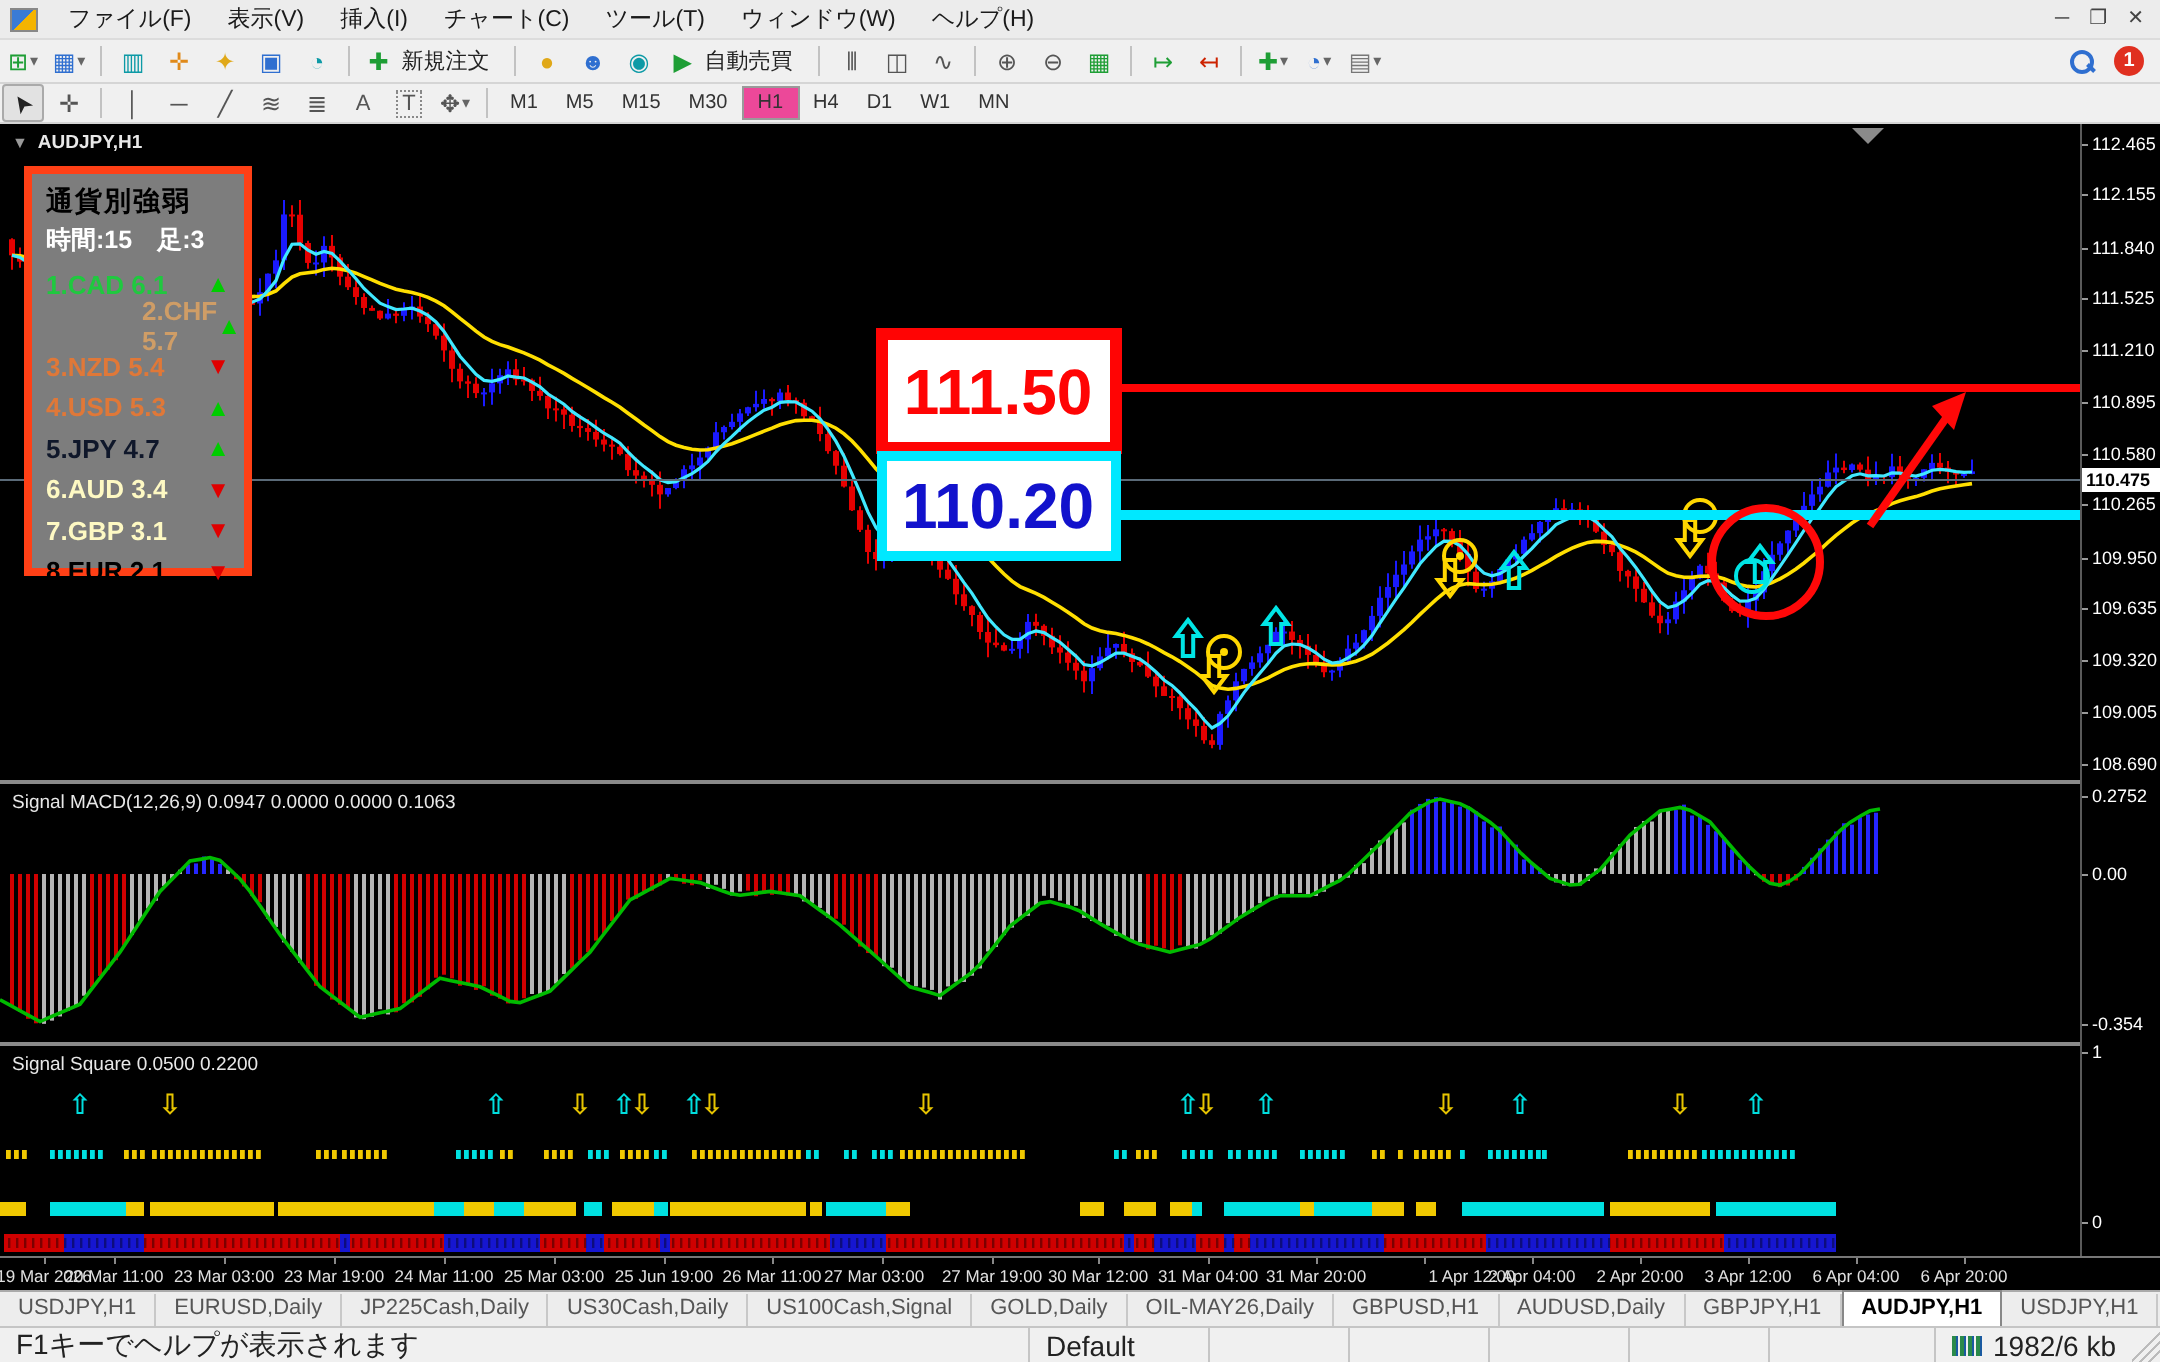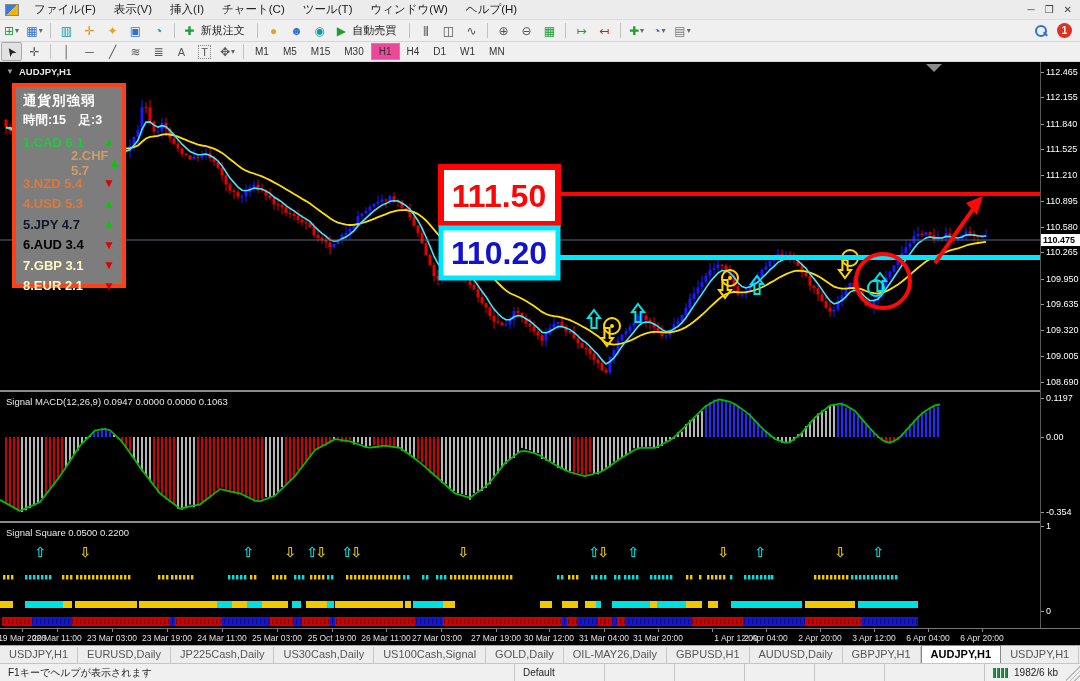--- a/index.html
+++ b/index.html
@@ -26,37 +26,37 @@
 .search-icon::after{content:"";position:absolute;left:8px;top:8px;width:5px;height:2px;background:#2f6fd0;transform:rotate(45deg)}
 .bubble{width:15px;height:15px;border-radius:50%;background:#e03020;color:#fff;font-size:10px;font-weight:bold;display:flex;align-items:center;justify-content:center;margin-right:8px}
 
 .client{position:absolute;top:62px;left:0;width:1080px;height:583px;background:#000}
 .client svg{position:absolute;left:0;display:block}
 .symbol-label{position:absolute;left:6px;top:4px;font-size:9.5px;font-weight:bold;color:#e8e8e8;display:flex;gap:5px;align-items:center;z-index:5}
 .symbol-label .tri{color:#999;font-size:8px}
 .sep-h{position:absolute;left:0;width:1080px;height:2px;background:#8a8a8a;z-index:4}
 .panel-label{position:absolute;left:6px;font-size:9.5px;color:#e8e8e8;z-index:5}
 .strength{position:absolute;left:12px;top:21px;width:114px;height:205px;background:#7d7d7d;border:4px solid #ff4016;padding:5px 7px;z-index:6}
-.strength .st-title{font-size:13.5px;font-weight:bold;color:#ffffff;letter-spacing:1px}
+.strength .st-title{font-size:13.5px;font-weight:bold;color:#000000;letter-spacing:1px}
 .strength .st-sub{font-size:12.5px;font-weight:bold;color:#fff;margin:2px 0 3px}
 .st-row{display:flex;align-items:center;height:20.5px;font-size:13px;font-weight:bold}
 .st-row .arr{margin-left:auto;font-size:12px}
 
 .axis-col{position:absolute;left:1040px;top:0;width:40px;height:566px;border-left:1px solid #5a5a5a;background:#000;z-index:5}
 .axis-lab{position:absolute;left:5px;font-size:9px;color:#fff;white-space:nowrap}
 .axis-lab::before{content:"";position:absolute;left:-5px;top:5px;width:3px;height:1px;background:#999}
 .cur-tag{position:absolute;left:0;width:39px;background:#fff;color:#000;font-size:9px;font-weight:bold;padding:1px 2px;z-index:6}
 .timebar{position:absolute;top:566px;left:0;width:1080px;height:17px;background:#000;border-top:1px solid #777;z-index:5}
 .time-lab{position:absolute;top:4px;font-size:8.5px;color:#e0e0e0;transform:translateX(-50%);white-space:nowrap}
 .time-tick{position:absolute;top:0;width:1px;height:3px;background:#888}
 
 .tabbar{position:absolute;top:645px;left:0;width:1080px;height:18px;background:#ededed;border-top:1px solid #aaa;display:flex;align-items:flex-end;font-size:11px;color:#555}
 .tab{padding:1px 9px 2px;border-right:1px solid #c8c8c8;white-space:nowrap;height:16px}
 .tab-active{background:#fff;border:1px solid #888;border-bottom:none;font-weight:bold;color:#000;height:18px;padding-top:2px}
-.statusbar{position:absolute;top:663px;left:0;width:1080px;height:18px;background:#f0f0f0;border-top:1px solid #c5c5c5;display:flex;align-items:flex-start;font-size:10px;color:#222}
+.statusbar{position:absolute;top:663px;left:0;width:1080px;height:18px;background:#f0f0f0;border-top:1px solid #c5c5c5;display:flex;align-items:flex-start;font-size:14px;color:#222}
 .sb-cell{height:100%;display:flex;align-items:center;padding:0 8px;border-right:1px solid #c5c5c5;white-space:nowrap}
 .sb-help{width:515px}
 .sb-def{width:90px}
 .sb-empty{width:70px}
 .sb-kb{margin-left:auto;border-left:1px solid #c5c5c5;border-right:none;gap:5px}
 .kb-icon{width:16px;height:10px;background:repeating-linear-gradient(90deg,#2a8a4a 0 2px,#1a5aa0 2px 3px,transparent 3px 4px)}
 .grip{width:14px;height:100%;background:linear-gradient(135deg,transparent 50%,#bbb 50%,#bbb 55%,transparent 55%,transparent 65%,#bbb 65%,#bbb 70%,transparent 70%,transparent 80%,#bbb 80%,#bbb 85%,transparent 85%)}
 </style>
 </head>
 <body>
@@ -761,29 +761,29 @@
         </div>
         <div class="st-row">
           <span style="color: rgb(224, 120, 56);">4.USD 5.3</span>
           <span class="arr" style="color: rgb(0, 204, 0);">▲</span>
         </div>
         <div class="st-row">
           <span style="color: #0f172a;">5.JPY 4.7</span>
           <span class="arr" style="color: rgb(0, 204, 0);">▲</span>
         </div>
         <div class="st-row">
-          <span style="color: #000000;">6.AUD 3.4</span>
+          <span style="color: #fef9c3;">6.AUD 3.4</span>
           <span class="arr" style="color: rgb(224, 0, 0);">▼</span>
         </div>
         <div class="st-row">
           <span style="color: #fef9c3;">7.GBP 3.1</span>
           <span class="arr" style="color: rgb(224, 0, 0);">▼</span>
         </div>
         <div class="st-row">
-          <span style="color: #fef9c3;">8.EUR 2.1</span>
+          <span style="color: #000000;">8.EUR 2.1</span>
           <span class="arr" style="color: rgb(224, 0, 0);">▼</span>
         </div>
       </div>
   </div>
 
   <div class="sep-h" style="top:328px"></div>
   <svg id="macd-svg" width="1040" height="129" style="top:330px">
       <rect x="5" y="45" width="2" height="65.89715970176272" fill="#d00000"></rect>
       <rect x="9" y="45" width="2" height="68.96209151845424" fill="#d00000"></rect>
       <rect x="13" y="45" width="2" height="72.38863573135808" fill="#d00000"></rect>
@@ -1484,21 +1484,21 @@
         <div class="axis-lab" style="top: 82px;">111.525</div>
         <div class="axis-lab" style="top: 108px;">111.210</div>
         <div class="axis-lab" style="top: 134px;">110.895</div>
         <div class="axis-lab" style="top: 160px;">110.580</div>
         <div class="axis-lab" style="top: 185px; text-align: center;">110.265</div>
         <div class="axis-lab" style="top: 212px;">109.950</div>
         <div class="axis-lab" style="top: 237px;">109.635</div>
         <div class="axis-lab" style="top: 263px;">109.320</div>
         <div class="axis-lab" style="top: 289px;">109.005</div>
         <div class="axis-lab" style="top: 315px;">108.690</div>
-        <div class="axis-lab" style="top: 331px;">0.1197</div>
+        <div class="axis-lab" style="top: 331px;">0.2752</div>
         <div class="axis-lab" style="top: 370px;">0.00</div>
         <div class="axis-lab" style="top: 445px;">-0.354</div>
         <div class="axis-lab" style="top: 459px;">1</div>
         <div class="axis-lab" style="top: 544px;">0</div>
       </div>
     <div class="cur-tag" id="cur-tag" style="top: 172px;">110.475</div>
   </div>
 
   <div class="timebar">
     <div id="time-labels">
@@ -1507,21 +1507,21 @@
         <div class="time-lab" style="left: 57px;">20 Mar 11:00</div>
         <div class="time-tick" style="left: 57px;"></div>
         <div class="time-lab" style="left: 112px;">23 Mar 03:00</div>
         <div class="time-tick" style="left: 112px;"></div>
         <div class="time-lab" style="left: 167px;">23 Mar 19:00</div>
         <div class="time-tick" style="left: 167px;"></div>
         <div class="time-lab" style="left: 222px;">24 Mar 11:00</div>
         <div class="time-tick" style="left: 222px;"></div>
         <div class="time-lab" style="left: 277px;">25 Mar 03:00</div>
         <div class="time-tick" style="left: 277px;"></div>
-        <div class="time-lab" style="left: 332px;">25 Oct 19:00</div>
+        <div class="time-lab" style="left: 332px;">25 Jun 19:00</div>
         <div class="time-tick" style="left: 332px;"></div>
         <div class="time-lab" style="left: 386px;">26 Mar 11:00</div>
         <div class="time-tick" style="left: 386px;"></div>
         <div class="time-lab" style="left: 437px;">27 Mar 03:00</div>
         <div class="time-tick" style="left: 441px;"></div>
         <div class="time-lab" style="left: 496px;">27 Mar 19:00</div>
         <div class="time-tick" style="left: 496px;"></div>
         <div class="time-lab" style="left: 549px;">30 Mar 12:00</div>
         <div class="time-tick" style="left: 549px;"></div>
         <div class="time-lab" style="left: 604px;">31 Mar 04:00</div>

